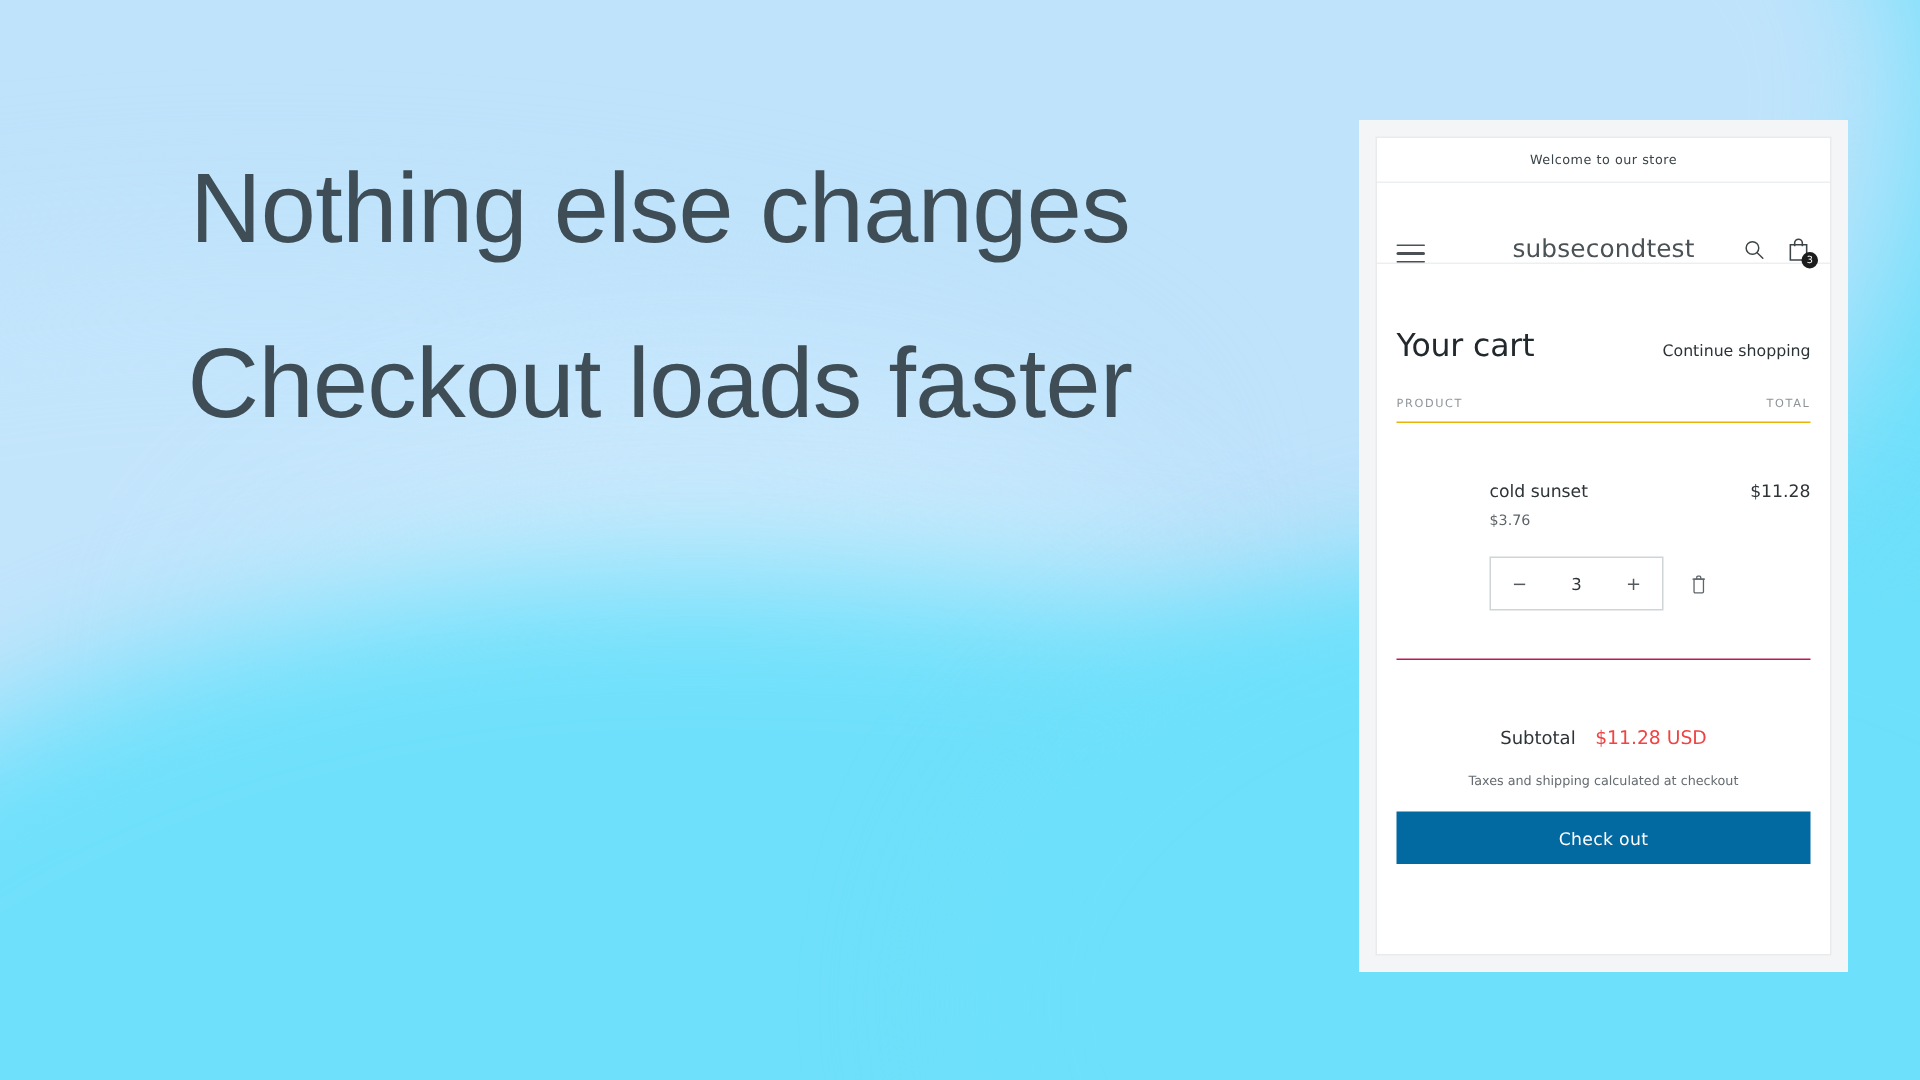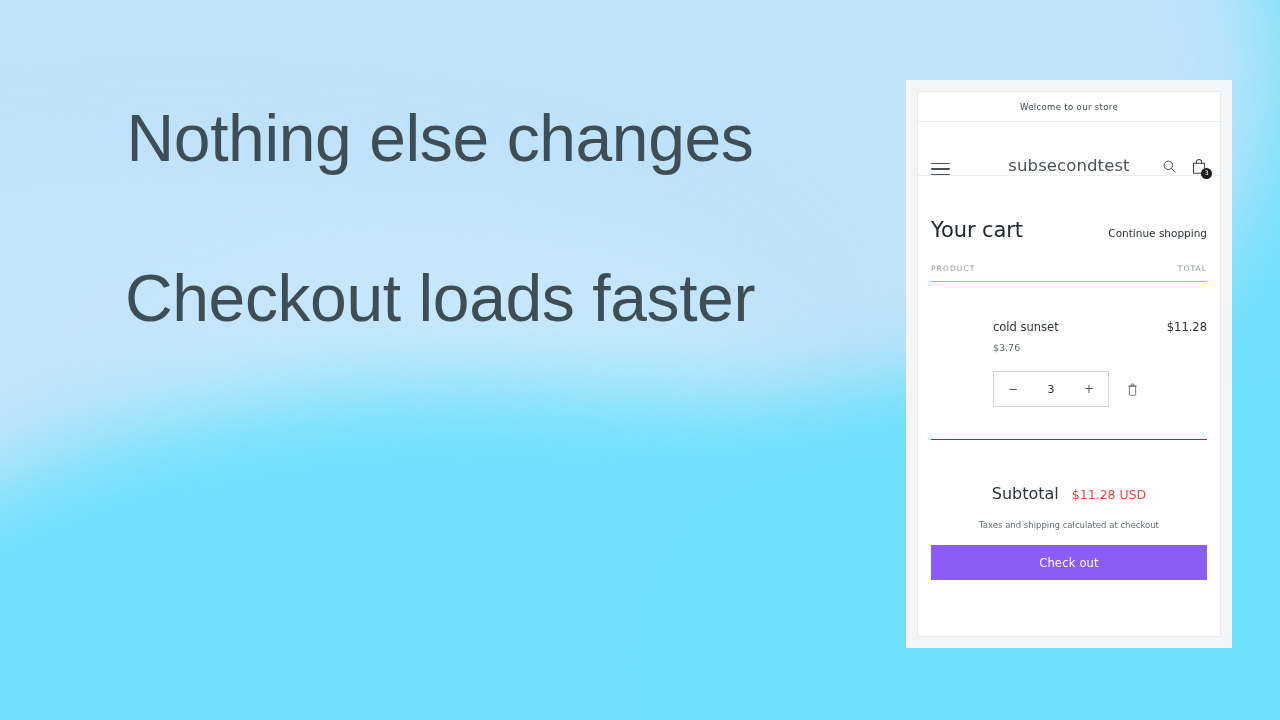--- a/index.html
+++ b/index.html
@@ -95,21 +95,21 @@
   }
   .headline {
     color: #3f4e56;
     font-size: 66px;
     line-height: 1.06;
     font-weight: 400;
     letter-spacing: -0.4px;
     white-space: nowrap;
   }
   .headline.second {
-    margin-top: 90px;
+    margin-top: 47px;
   }
 
   
   .card-outer {
     position: absolute;
     left: 906px;
     top: 80px;
     width: 326px;
     height: 568px;
     background: #f4f5f6;
@@ -299,37 +299,37 @@
     padding-top: 44px;
     text-align: center;
   }
   .subtotal-line {
     display: flex;
     align-items: baseline;
     justify-content: center;
     gap: 13px;
   }
   .subtotal-label {
-    font-size: 16px;
+    font-size: 12px;
     color: #2d3438;
   }
   .subtotal-value {
     font-size: 12.5px;
     color: #ef4444;
   }
   .tax-note {
     margin-top: 17px;
     font-size: 8.5px;
     color: #656c71;
   }
   .checkout-btn {
     margin-top: 15px;
     width: 100%;
     height: 35px;
-    background: #8b5cf6;
+    background: #0369a1;
     color: #ffffff;
     border: none;
     font-size: 11.5px;
     letter-spacing: .2px;
     cursor: pointer;
     font-family: "DejaVu Sans", "Liberation Sans", sans-serif;
   }
 </style>
 </head>
 <body>

